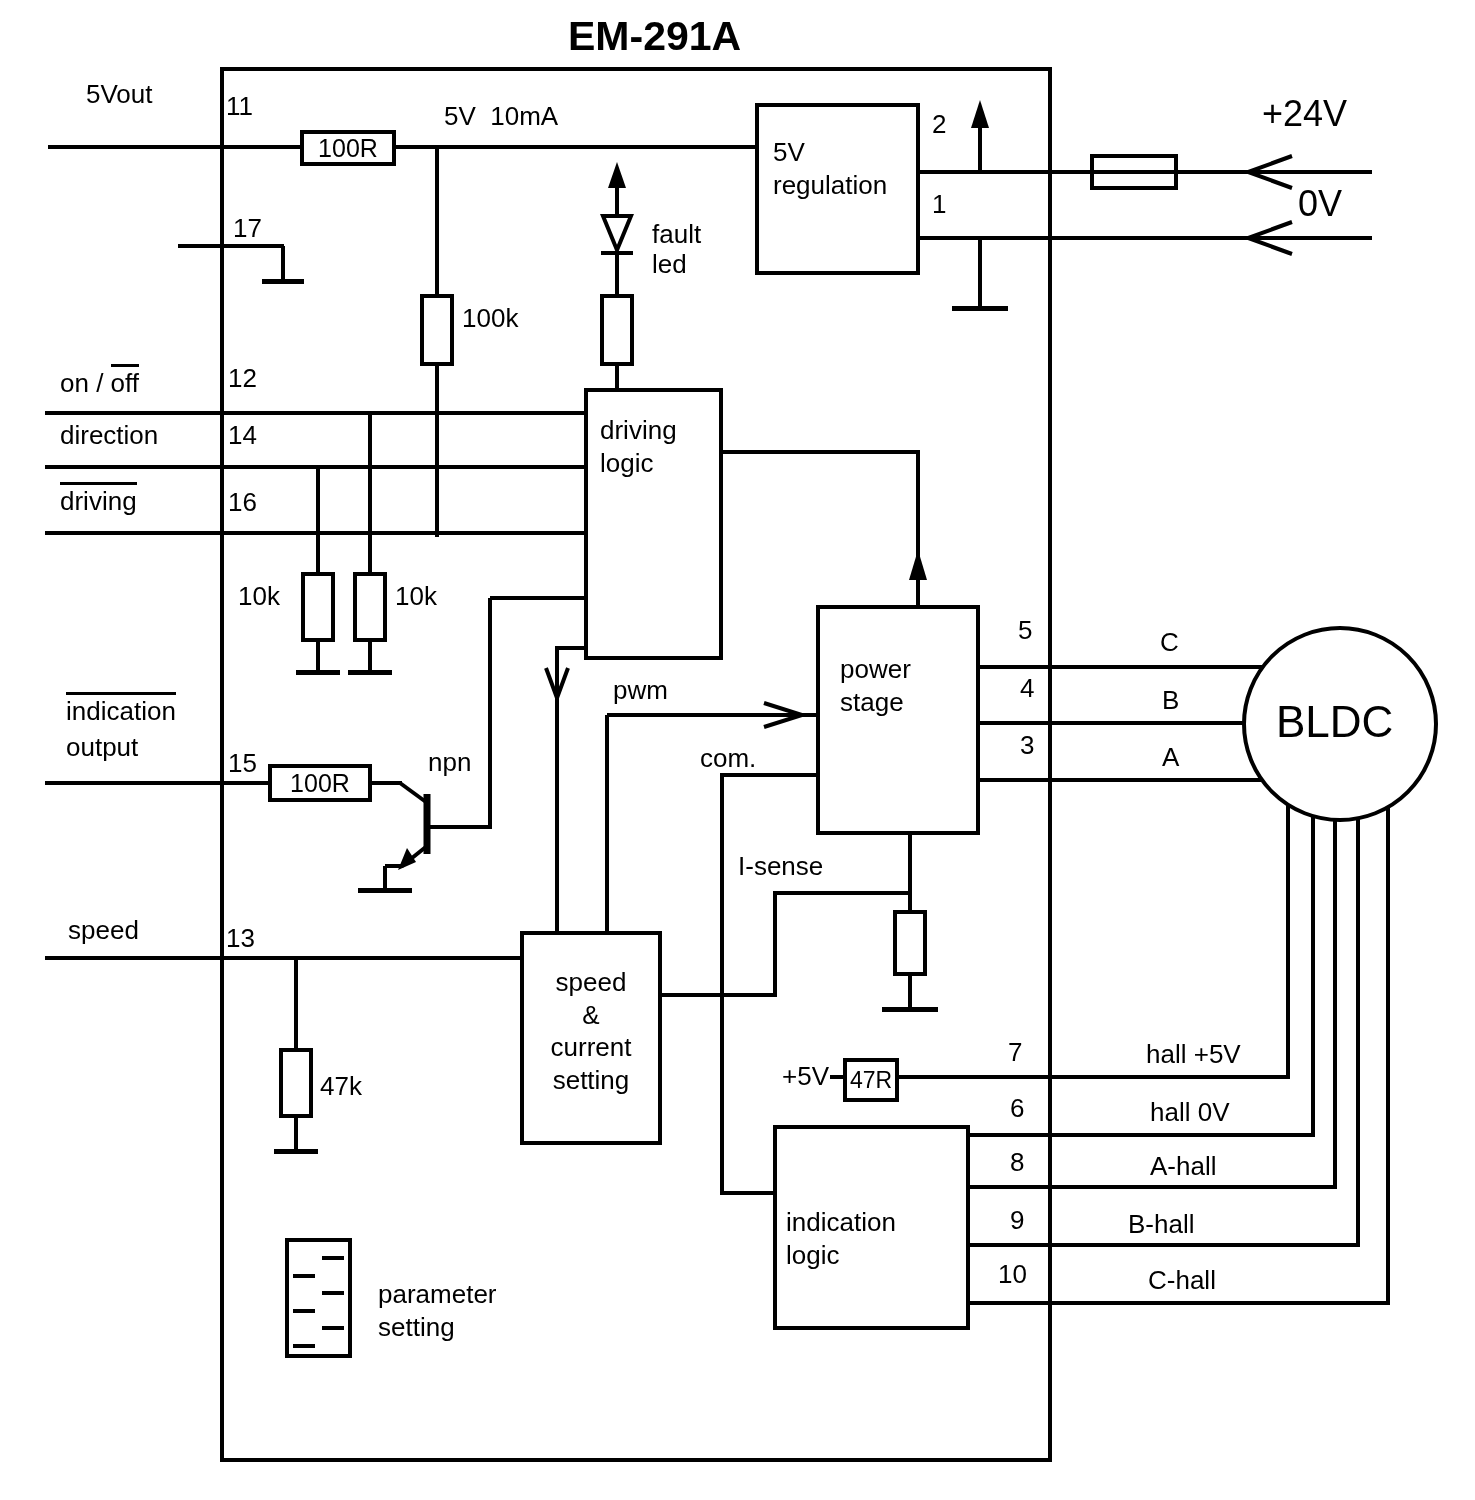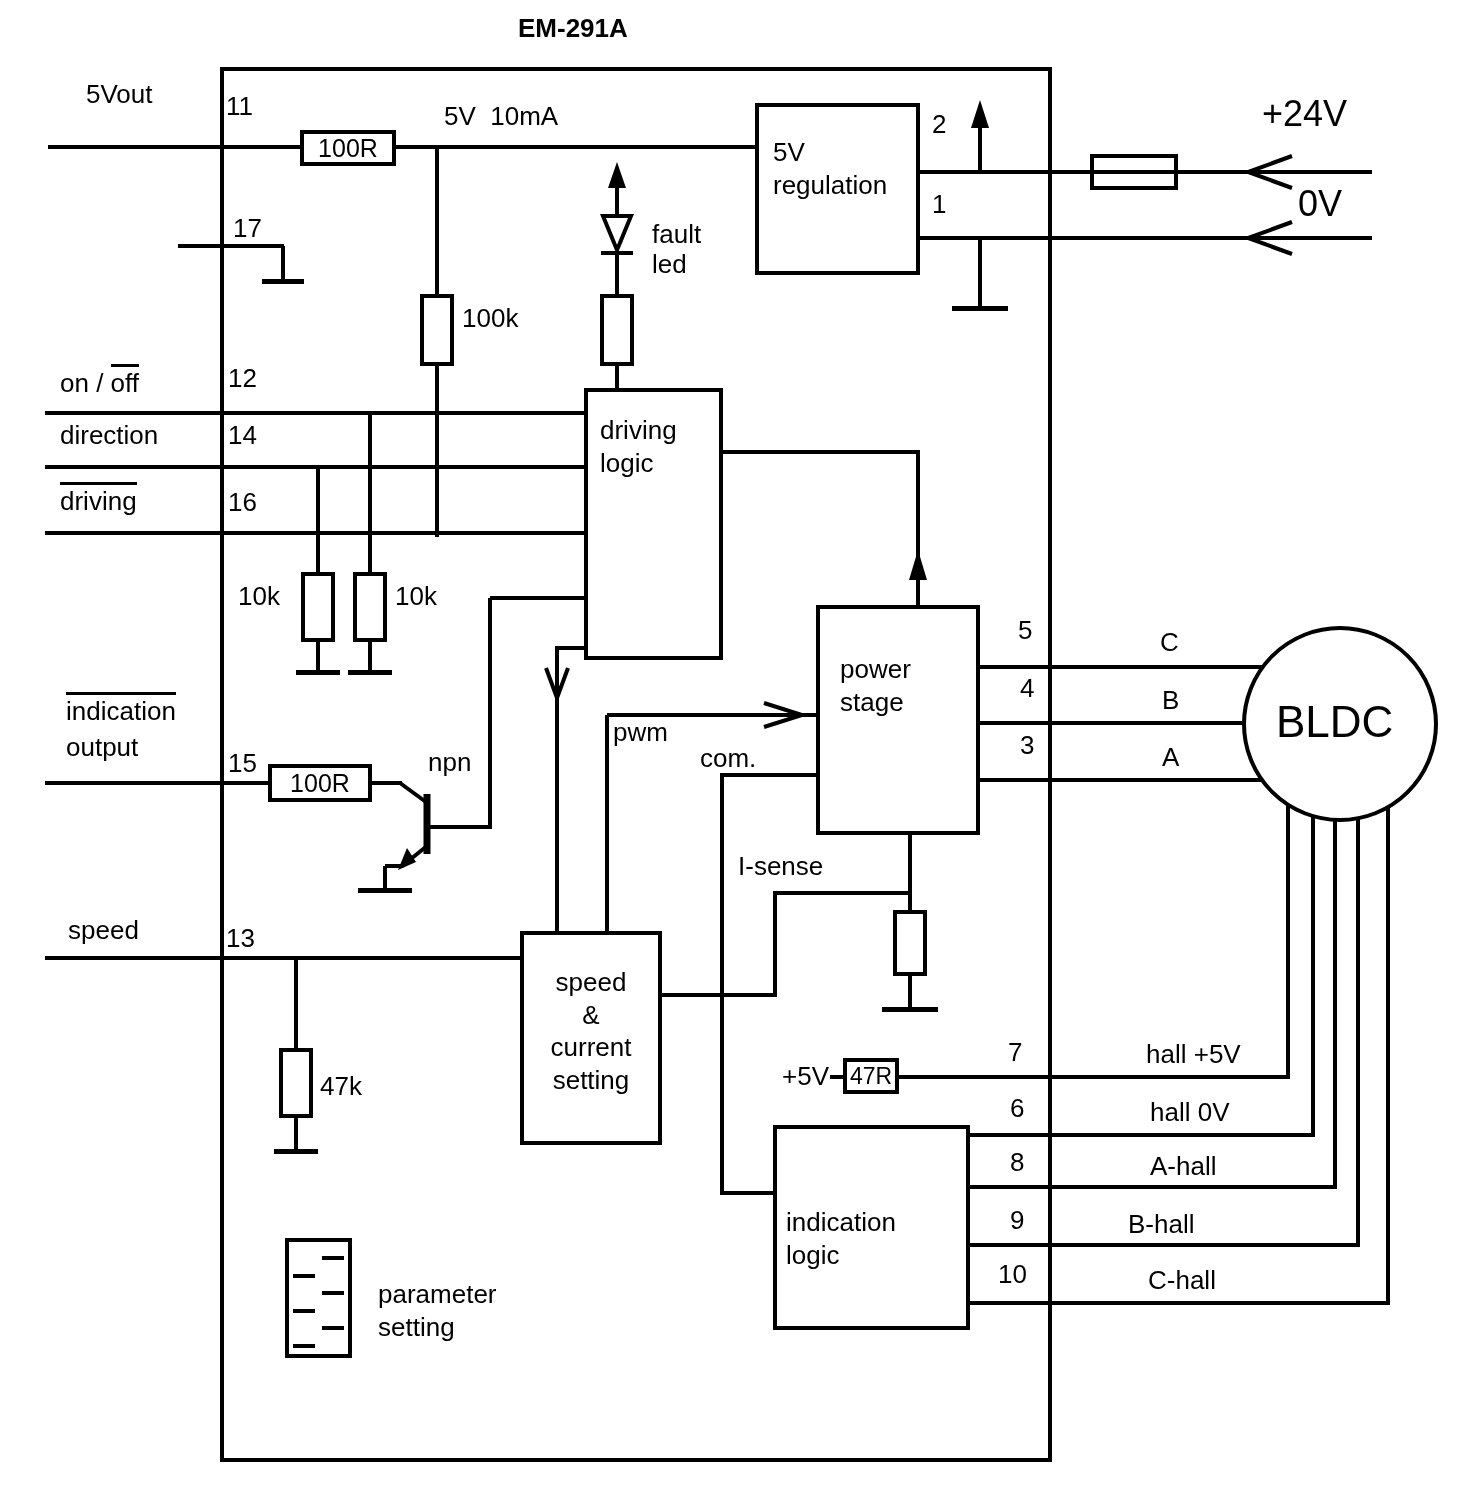--- a/index.html
+++ b/index.html
@@ -97,21 +97,21 @@
   <div class="bx" style="left:301px;top:572px;width:34px;height:70px;"></div>
   <div class="bx" style="left:353px;top:572px;width:34px;height:70px;"></div>
   <div class="bx" style="left:279px;top:1048px;width:34px;height:70px;"></div>
   <div class="bx" style="left:893px;top:910px;width:34px;height:66px;"></div>
   <div class="bx rtext" style="left:300px;top:130px;width:96px;height:36px;">
       <span>100R</span>
     </div>
   <div class="bx rtext" style="left:268px;top:764px;width:104px;height:38px;">
       <span>100R</span>
     </div>
-  <div class="bx rtext" style="left:843px;top:1058px;width:56px;height:36px;font-size:23px;">
+  <div class="bx rtext" style="left:843px;top:1058px;width:56px;height:44px;font-size:23px;">
       <span>47R</span>
     </div>
   <div class="bx clear" style="left:1090px;top:154px;width:88px;height:36px;"></div>
 
   <div class="bx" style="left:755px;top:103px;width:165px;height:172px;"></div>
   <div class="bx" style="left:584px;top:388px;width:139px;height:272px;"></div>
   <div class="bx" style="left:816px;top:605px;width:164px;height:230px;"></div>
   <div class="bx" style="left:520px;top:931px;width:142px;height:214px;"></div>
   <div class="bx" style="left:773px;top:1125px;width:197px;height:205px;"></div>
 
@@ -138,21 +138,21 @@
     <path d="M1292,222 L1248,238 L1292,254" fill="none" stroke="#000" stroke-width="4"></path>
     <path d="M764,703 L802,715 L764,727" fill="none" stroke="#000" stroke-width="4"></path>
     <path d="M546,668 L557,698 L568,668" fill="none" stroke="#000" stroke-width="4"></path>
 
     <path d="M400,783 L426,802" stroke="#000" stroke-width="4" fill="none"></path>
     <line x1="427" y1="794" x2="427" y2="854" stroke="#000" stroke-width="7"></line>
     <path d="M427,846 L402,866 L385,866" stroke="#000" stroke-width="4" fill="none"></path>
     <polygon points="398,870 416,862 407,848" fill="#000"></polygon>
   </svg>
 
-  <div class="lbl" style="left:518px;top:14px;font-size:26px;font-weight:600;">EM-291A</div>
+  <div class="lbl" style="left:568px;top:14px;font-size:41px;font-weight:600;">EM-291A</div>
 
   <div class="lbl" style="left:86px;top:80px;">5Vout</div>
   <div class="lbl" style="left:444px;top:102px;">5V  10mA</div>
   <div class="lbl" style="left:60px;top:364px;"><span>on / </span><span class="ov">off</span></div>
   <div class="lbl" style="left:60px;top:421px;">direction</div>
   <div class="lbl" style="left:60px;top:482px;"><span class="ov">driving</span></div>
   <div class="lbl" style="left:66px;top:692px;"><span class="ov">indication</span></div>
   <div class="lbl" style="left:66px;top:733px;">output</div>
   <div class="lbl" style="left:68px;top:916px;">speed</div>
 
@@ -177,21 +177,21 @@
 
   <div class="lbl" style="left:652px;top:220px;">fault</div>
   <div class="lbl" style="left:652px;top:250px;">led</div>
   <div class="lbl" style="left:462px;top:304px;">100k</div>
   <div class="lbl" style="left:238px;top:582px;">10k</div>
   <div class="lbl" style="left:395px;top:582px;">10k</div>
   <div class="lbl" style="left:428px;top:748px;">npn</div>
   <div class="lbl" style="left:320px;top:1072px;">47k</div>
   <div class="lbl" style="left:782px;top:1062px;">+5V</div>
 
-  <div class="lbl" style="left:613px;top:676px;margin-top:42px;">pwm</div>
+  <div class="lbl" style="left:613px;top:676px;">pwm</div>
   <div class="lbl" style="left:700px;top:744px;">com.</div>
   <div class="lbl" style="left:738px;top:852px;">I-sense</div>
 
   <div class="lbl big" style="left:1262px;top:94px;">+24V</div>
   <div class="lbl big" style="left:1298px;top:184px;">0V</div>
 
   <div class="blk" style="left:773px;top:136px;">
     <div>5V</div>
     <div>regulation</div>
   </div>

